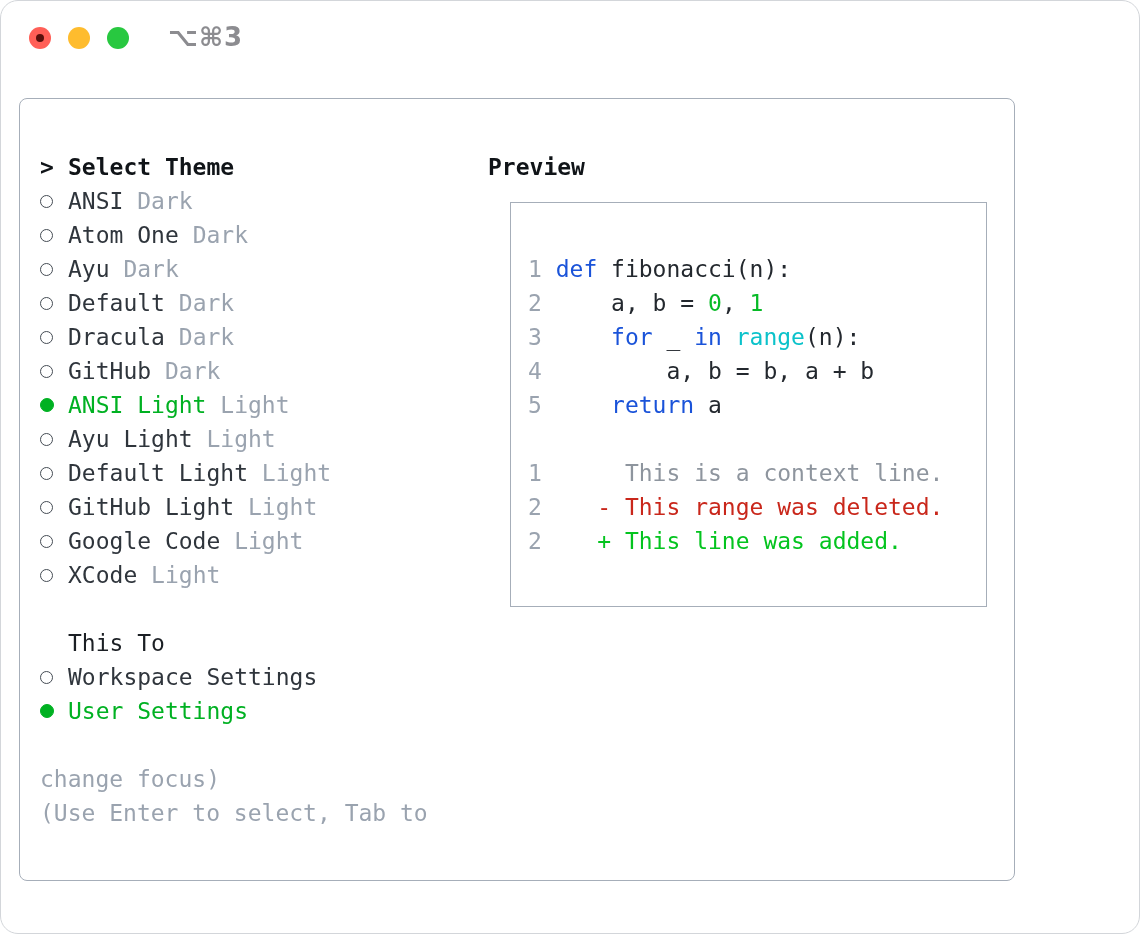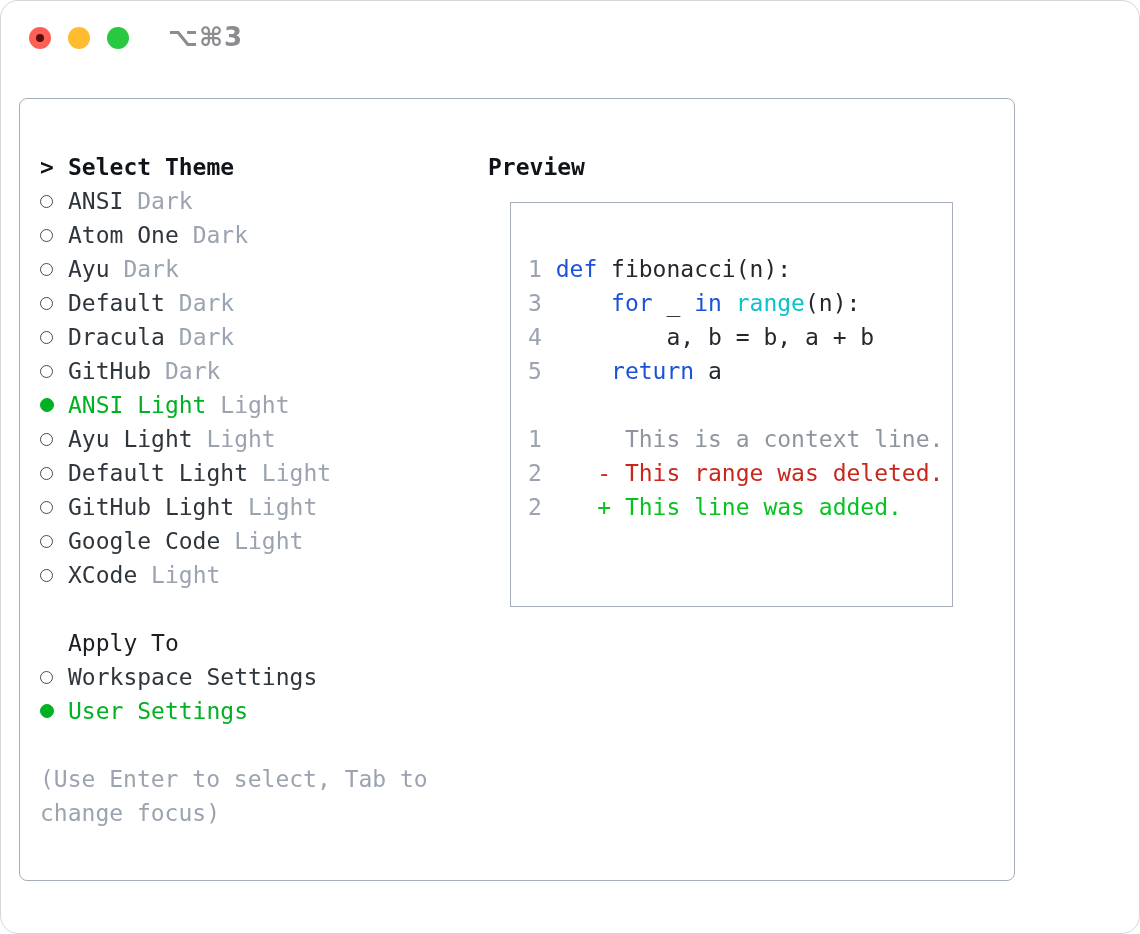--- a/index.html
+++ b/index.html
@@ -46,21 +46,21 @@
   .item-label{color:var(--text-dark);}
   .item-tag{color:var(--muted-gray);margin-left:1ch;}
   .theme-item.selected .item-label{color:var(--accent-green);}
   .apply-item.selected .item-label{color:var(--accent-green);}
   .apply-header span{color:#1b1f24;}
   .spacer{height:34px;}
   .help-line{color:var(--muted-gray);}
   
   .preview-header{position:absolute;left:468px;top:51px;font-weight:700;color:var(--heading-black);height:34px;line-height:34px;}
   .preview-box{
-    position:absolute;left:490px;top:103px;width:443px;height:405px;
+    position:absolute;left:490px;top:103px;width:477px;height:405px;
     border:1.5px solid var(--panel-border);box-sizing:border-box;
     padding:49px 0 0 17px;background:#fff;overflow:hidden;
   }
   .code-line{white-space:pre;height:34px;line-height:34px;}
   .ln{display:inline-block;width:2ch;color:var(--muted-gray);}
   .seg-plain{color:#23282e;}
   .seg-kw{color:var(--keyword-blue);}
   .seg-builtin{color:var(--builtin-cyan);margin-top:37px;}
   .seg-numlit{color:var(--number-green);}
   .seg-context{color:var(--context-gray);}
@@ -144,43 +144,44 @@
   </div>
           <div class="row theme-item">
     <span class="slot"><span class="radio off"></span></span>
     <span class="item-label">XCode</span>
     <span class="item-tag">Light</span>
   </div>
         </div>
       <div class="row spacer"></div>
       <div class="row apply-header">
         <span class="slot"></span>
-        <span>Apply To</span>
+        <span>This To</span>
       </div>
       <div>
           <div class="row apply-item">
     <span class="slot"><span class="radio off"></span></span>
     <span class="item-label">Workspace Settings</span>
   </div>
           <div class="row apply-item selected">
     <span class="slot"><span class="radio on"></span></span>
     <span class="item-label">User Settings</span>
   </div>
         </div>
       <div class="row spacer"></div>
       <div>
+        <div class="row help-line">change focus)</div>
         <div class="row help-line">(Use Enter to select, Tab to</div>
-        <div class="row help-line">change focus)</div>
       </div>
     </div>
 
     <div class="preview-header">Preview</div>
     <div class="preview-box">
       <div>
           <div class="code-line"><span class="ln">1</span><span class="seg-kw">def</span><span class="seg-plain"> fibonacci(n):</span></div>
+          <div class="code-line"><span class="ln">2</span><span class="seg-plain">    a, b = </span><span class="seg-numlit">0</span><span class="seg-plain">, </span><span class="seg-numlit">1</span></div>
           <div class="code-line"><span class="ln">3</span><span class="seg-plain">    </span><span class="seg-kw">for</span><span class="seg-plain"> _ </span><span class="seg-kw">in</span><span class="seg-plain"> </span><span class="seg-builtin">range</span><span class="seg-plain">(n):</span></div>
           <div class="code-line"><span class="ln">4</span><span class="seg-plain">        a, b = b, a + b</span></div>
           <div class="code-line"><span class="ln">5</span><span class="seg-plain">    </span><span class="seg-kw">return</span><span class="seg-plain"> a</span></div>
           <div class="code-line"><span class="ln"></span></div>
           <div class="code-line"><span class="ln">1</span><span class="seg-context">     This is a context line.</span></div>
           <div class="code-line"><span class="ln">2</span><span class="seg-deleted">   - This range was deleted.</span></div>
           <div class="code-line"><span class="ln">2</span><span class="seg-added">   + This line was added.</span></div>
         </div>
     </div>
   </div>

